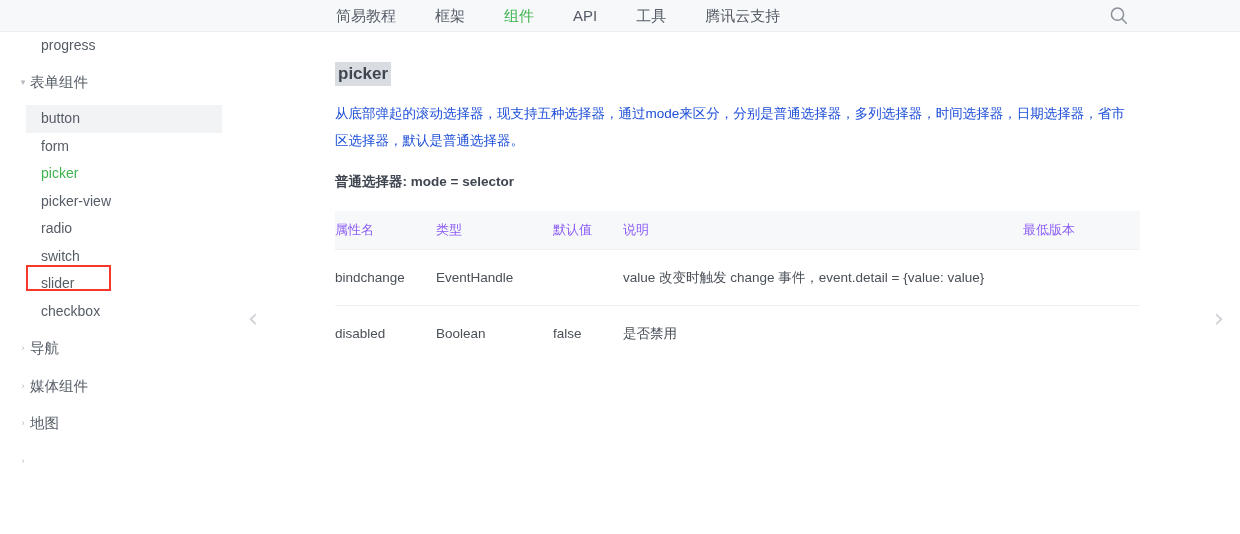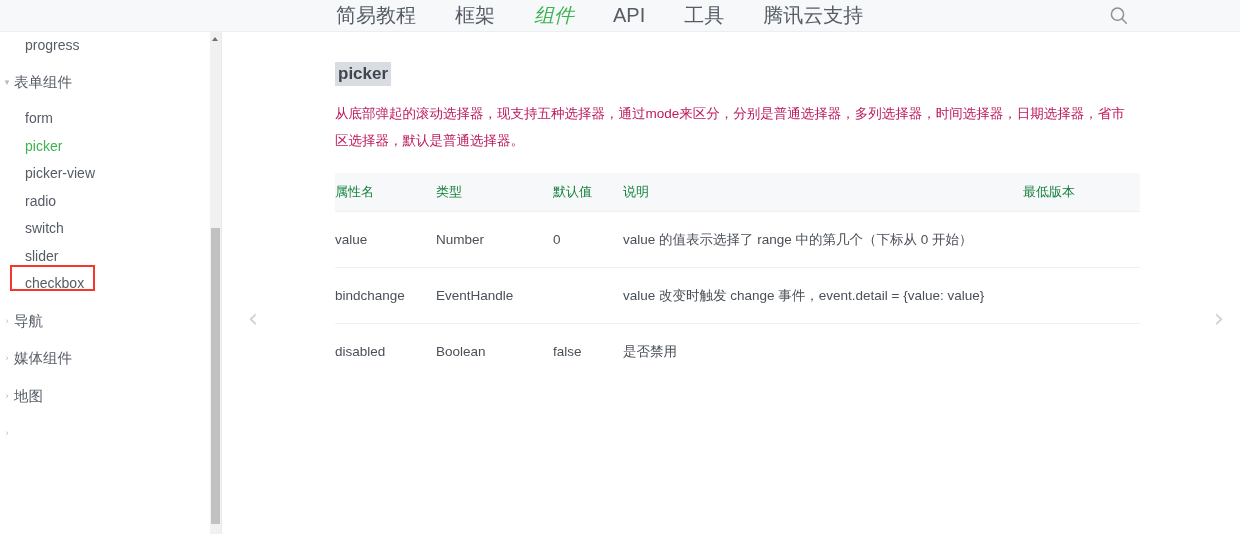--- a/index.html
+++ b/index.html
@@ -35,43 +35,42 @@
   .topnav {
     position: absolute;
     left: 336px;
     top: 0;
     height: 31px;
     display: flex;
     align-items: center;
     gap: 39px;
   }
   .topnav-item {
-    font-size: 20px;
+    font-size: 15px;
     color: #555c66;
     line-height: 31px;
     white-space: nowrap;
     cursor: pointer;
   }
   .topnav-item.active {
     color: #3eb34f;
-    font-style: italic;
   }
   .search-btn {
     position: absolute;
     left: 1108px;
     top: 5px;
     width: 22px;
     height: 22px;
     cursor: pointer;
   }
 
   
   .sidebar {
     position: absolute;
-    left: 0;
+    left: 16px;
     top: 32px;
     width: 222px;
     height: 502px;
     background: #ffffff;
     border-right: 1px solid #e9eaec;
     box-sizing: border-box;
     overflow: hidden;
   }
   .side-list {
     position: absolute;
@@ -215,21 +214,21 @@
     font-weight: 700;
     color: #3f4650;
     background: #d9dde2;
     padding: 1px 3px 2px 3px;
     line-height: 21px;
   }
 
   .doc-para {
     margin: 14px 0 12px 0;
     font-size: 13.5px;
-    color: #be185d;
+    color: #1d4ed8;
     line-height: 27px;
     max-width: 797px;
   }
 
   .doc-sub {
     margin: 18px 0 0 0;
     font-size: 13.5px;
     color: #3f4650;
     line-height: 20px;
   }
@@ -238,21 +237,21 @@
   
   table.api {
     margin-top: 19px;
     width: 805px;
     border-collapse: collapse;
     table-layout: fixed;
     font-size: 13.5px;
   }
   table.api th {
     background: #f7f8fa;
-    color: #15803d;
+    color: #8b5cf6;
     font-weight: 400;
     text-align: left;
     padding: 10px 0 10px 0;
     height: 18px;
     vertical-align: middle;
     font-size: 13px;
   }
   table.api td {
     color: #4a5058;
     text-align: left;
@@ -302,20 +301,21 @@
 
       <div class="spacer-sm"></div>
 
       <div class="side-group">
         <span class="chev open">▾</span>
         <span>表单组件</span>
       </div>
 
       <div class="spacer-sm"></div>
 
+      <div class="side-leaf shaded">button</div>
       <div class="side-leaf">form</div>
       <div class="side-leaf current">picker</div>
       <div class="side-leaf">picker-view</div>
       <div class="side-leaf">radio</div>
       <div class="side-leaf">switch</div>
       <div class="side-leaf">slider</div>
       <div class="side-leaf">checkbox</div>
 
       <div class="spacer-md"></div>
 
@@ -359,47 +359,43 @@
 
     <div class="arrow-nav arrow-prev">‹</div>
     <div class="arrow-nav arrow-next">›</div>
 
     <div class="doc">
 
       <div><span class="doc-title">picker</span></div>
 
       <p class="doc-para">从底部弹起的滚动选择器，现支持五种选择器，通过mode来区分，分别是普通选择器，多列选择器，时间选择器，日期选择器，省市区选择器，默认是普通选择器。</p>
 
+      <div class="doc-sub">
+        <b>普通选择器:</b><b> mode = selector</b>
+      </div>
 
       <table class="api">
         <colgroup>
           <col class="c-attr">
             <col class="c-type">
             <col class="c-def">
             <col class="c-desc">
             <col class="c-ver">
         </colgroup>
         <thead>
           <tr>
             <th class="c-attr-h">属性名</th>
             <th>类型</th>
             <th>默认值</th>
             <th>说明</th>
             <th class="c-ver-h">最低版本</th>
           </tr>
         </thead>
         <tbody>
           <tr>
-            <td class="c-attr-c">value</td>
-            <td>Number</td>
-            <td>0</td>
-            <td>value 的值表示选择了 range 中的第几个（下标从 0 开始）</td>
-            <td class="c-ver-c"></td>
-          </tr>
-          <tr>
             <td class="c-attr-c">bindchange</td>
             <td>EventHandle</td>
             <td></td>
             <td>value 改变时触发 change 事件，event.detail = {value: value}</td>
             <td class="c-ver-c"></td>
           </tr>
           <tr>
             <td class="c-attr-c">disabled</td>
             <td>Boolean</td>
             <td>false</td>

